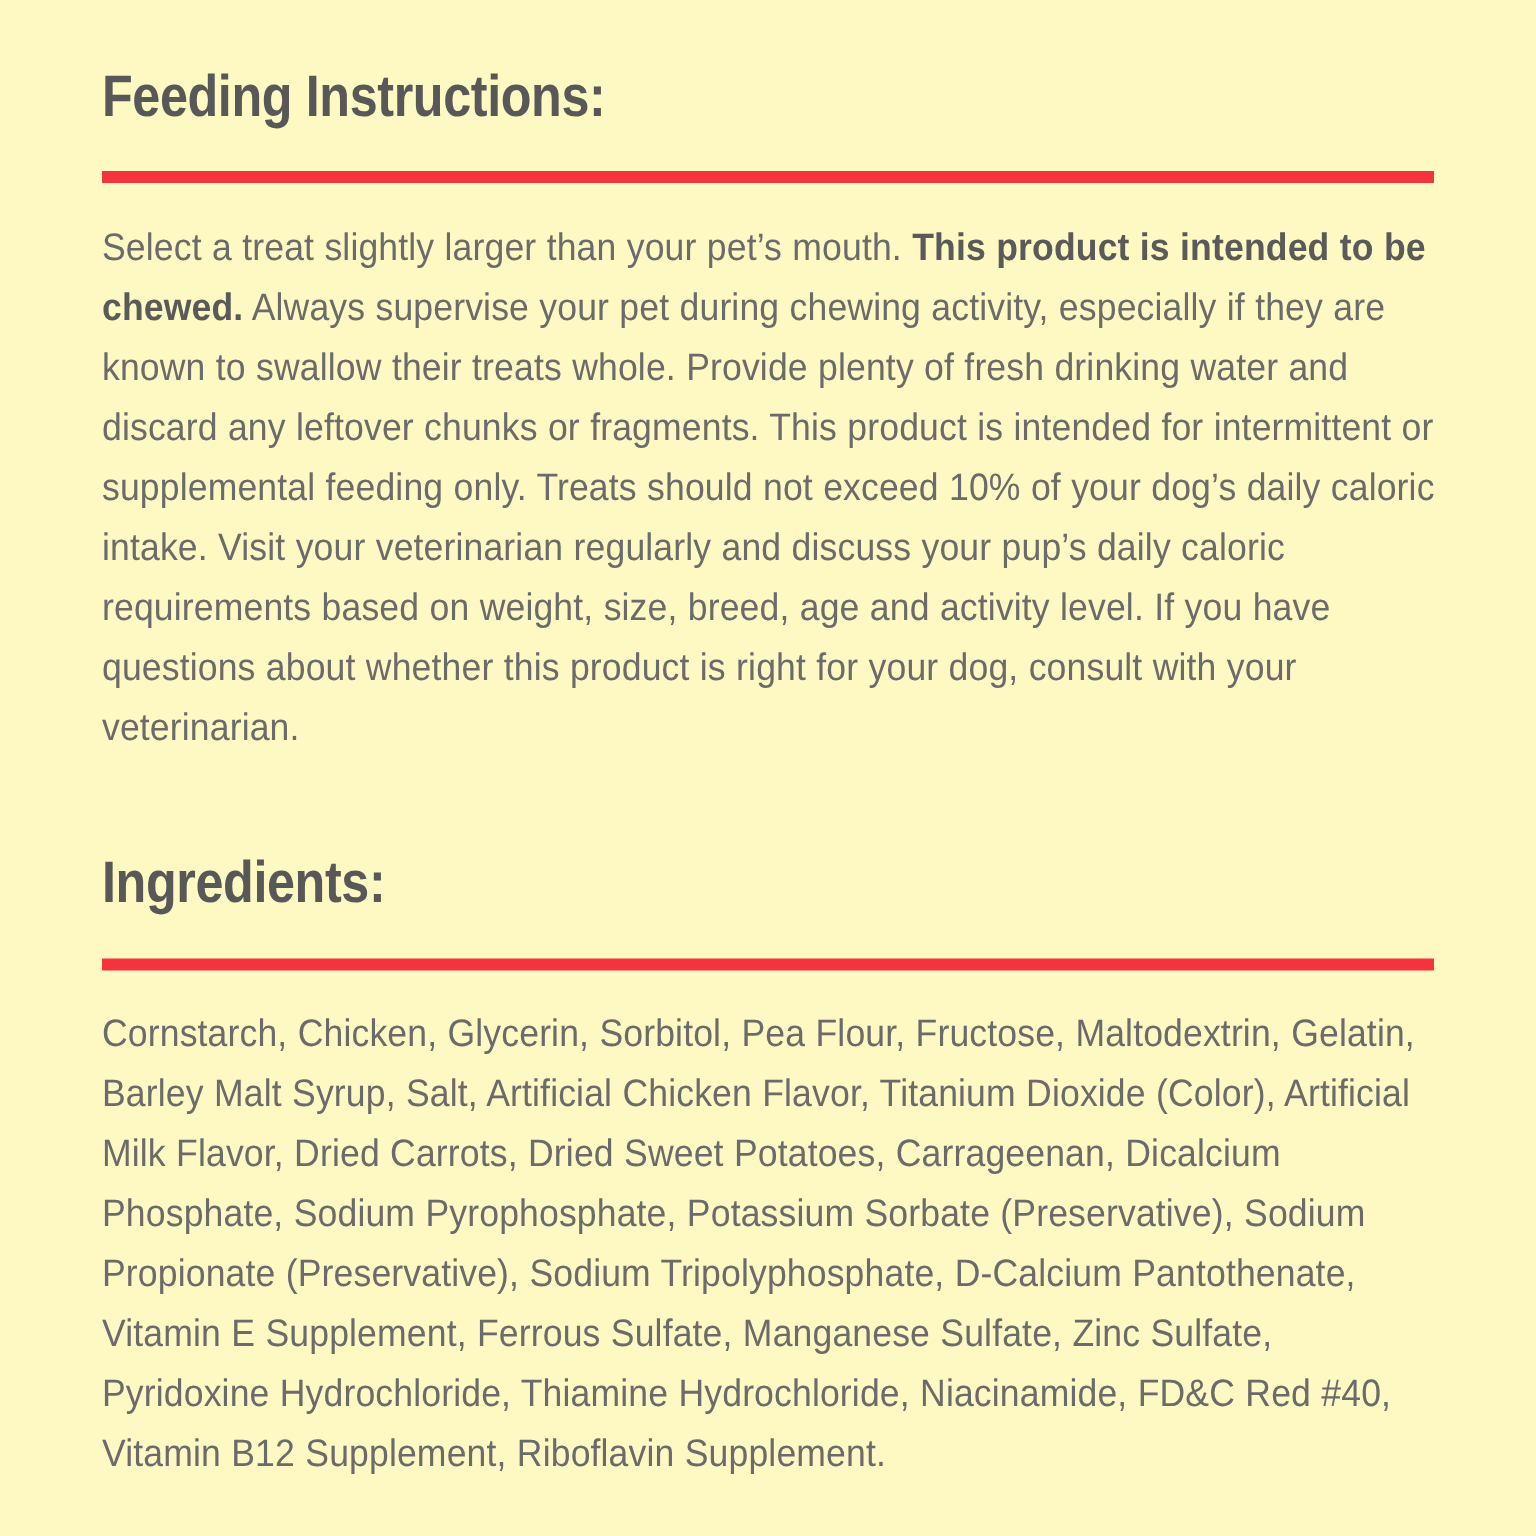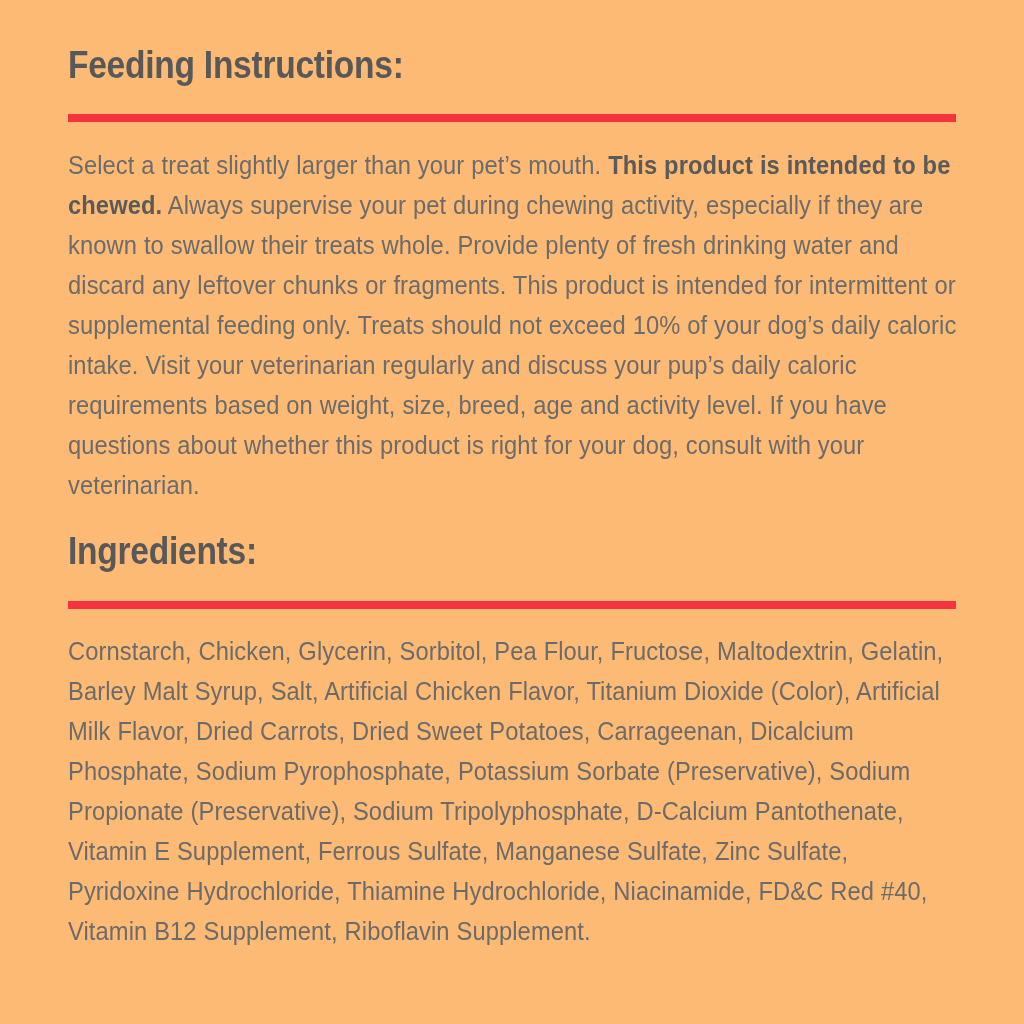--- a/index.html
+++ b/index.html
@@ -11,32 +11,32 @@
     height: 1024px;
     background: #ebebeb;
     font-family: "Liberation Sans", sans-serif;
     overflow: hidden;
   }
 
   .page {
     position: relative;
     width: 1024px;
     height: 1024px;
-    background: #fdba74;
+    background: #fef9c3;
     box-sizing: border-box;
   }
 
   .section {
     position: absolute;
     left: 68px;
     width: 892px;
   }
 
   #feeding-section { top: 42px; }
-  #ingredients-section { top: 528px; }
+  #ingredients-section { top: 566px; }
 
   .section-heading {
     font-family: "Liberation Sans Narrow", "Liberation Sans", sans-serif;
     font-weight: bold;
     font-size: 39px;
     line-height: 46px;
     letter-spacing: -0.3px;
     color: #585858;
     margin: 0;
     padding: 0;

